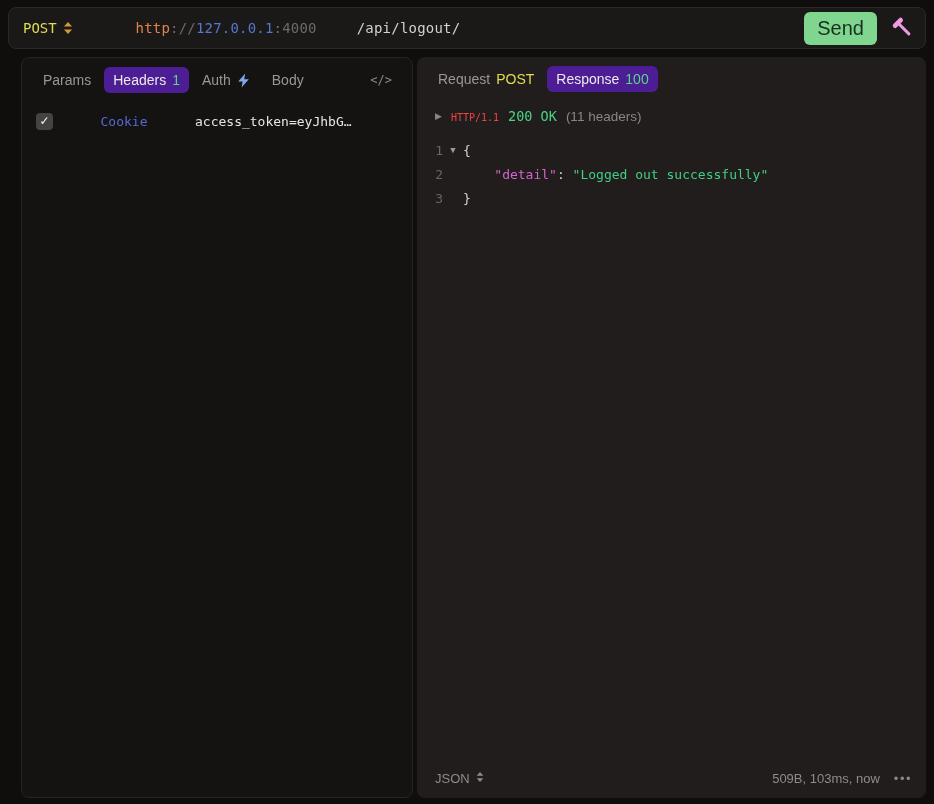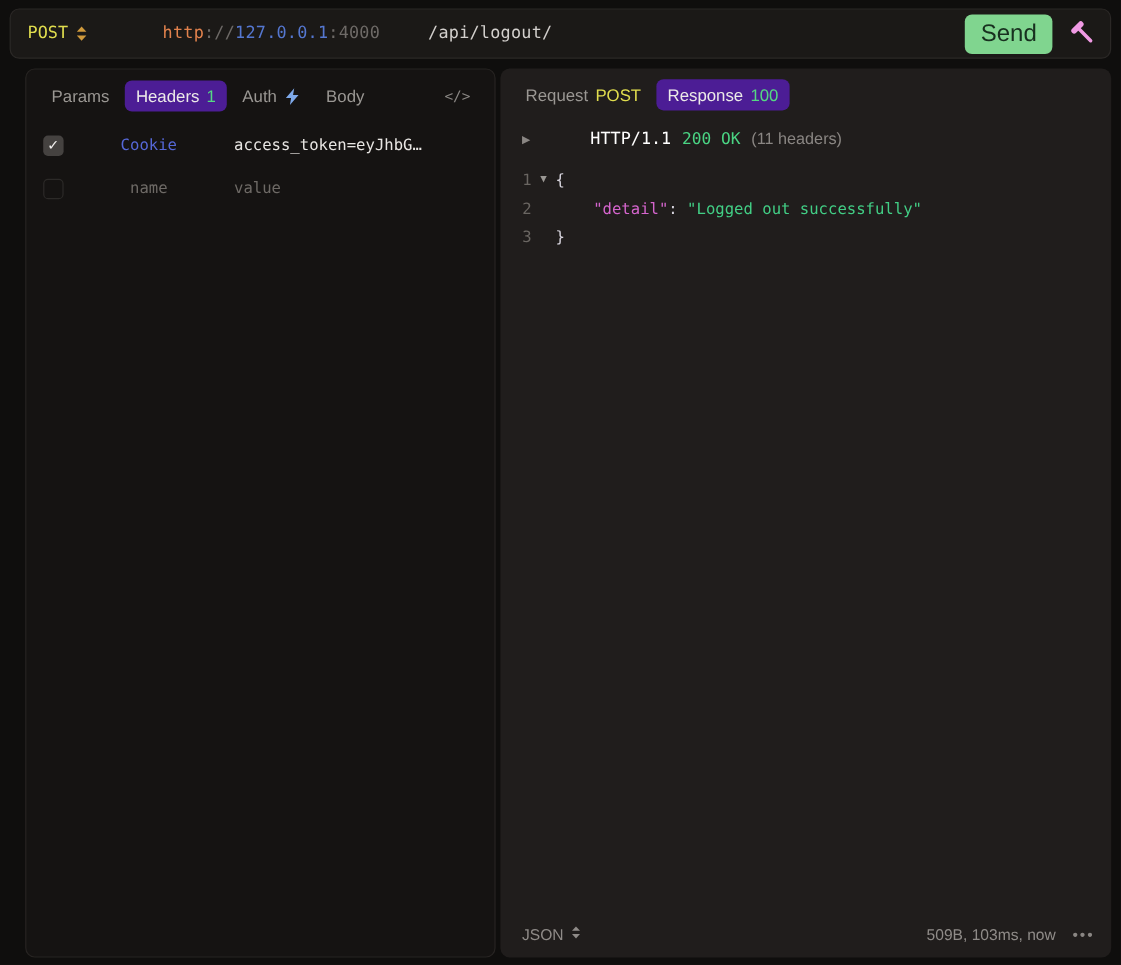--- a/index.html
+++ b/index.html
@@ -75,21 +75,21 @@
     background: transparent; border: none; outline: none;
     font-family: "DejaVu Sans Mono", monospace; font-size: 13px;
   }
   .kv-input::placeholder { color: #6e6a66; opacity: 1; }
   .kv-name  { width: 112px; flex: 0 0 112px; color: #5668d8; text-align: center; }
   .kv-value { flex: 1; color: #e8e6e3; }
 
   
   .status-line { display: flex; align-items: baseline; gap: 9px; padding: 10px 18px 8px 18px; cursor: pointer; }
   .collapse-arrow { font-size: 9px; color: #8a8683; align-self: center; }
-  .proto { font-family: "DejaVu Sans Mono", monospace; font-size: 14px; color: #ffffff; margin-left: 41px; }
+  .proto { font-family: "DejaVu Sans Mono", monospace; font-size: 10px; color: #ef4444; }
   .status-ok { font-family: "DejaVu Sans Mono", monospace; font-size: 13.5px; font-weight: normal; color: #4ad483; }
   .hdr-count { font-size: 13.5px; color: #8a8683; }
 
   .code { flex: 1; padding: 6px 0; overflow: hidden; font-family: "DejaVu Sans Mono", monospace; font-size: 13px; }
   .code-line { display: flex; align-items: center; height: 24px; }
   .ln { width: 26px; text-align: right; color: #6a6662; flex: 0 0 26px; }
   .fold { width: 20px; text-align: center; font-size: 9px; color: #9a9793; flex: 0 0 20px; cursor: pointer; }
   .tok { white-space: pre; }
   .tok-plain  { color: #d6d3dc; }
   .tok-key    { color: #d565cd; }
@@ -163,25 +163,20 @@
       </div>
 
       <div class="kv-rows">
         <div class="kv-row">
           <span class="checkbox checked">
             <span>✓</span>
           </span>
           <input class="kv-input kv-name" value="Cookie" style="">
           <input class="kv-input kv-value" value="access_token=eyJhbG…" style="">
         </div>
-        <div class="kv-row">
-          <span class="checkbox unchecked"></span>
-          <input class="kv-input kv-name" placeholder="name" style="">
-          <input class="kv-input kv-value" placeholder="value" style="">
-        </div>
       </div>
     </section>
 
     <section class="pane response-pane">
       <div class="tabs">
         <button class="tab">
           <span>Request</span>
           <span class="badge-yellow">POST</span>
         </button>
         <button class="tab active">

